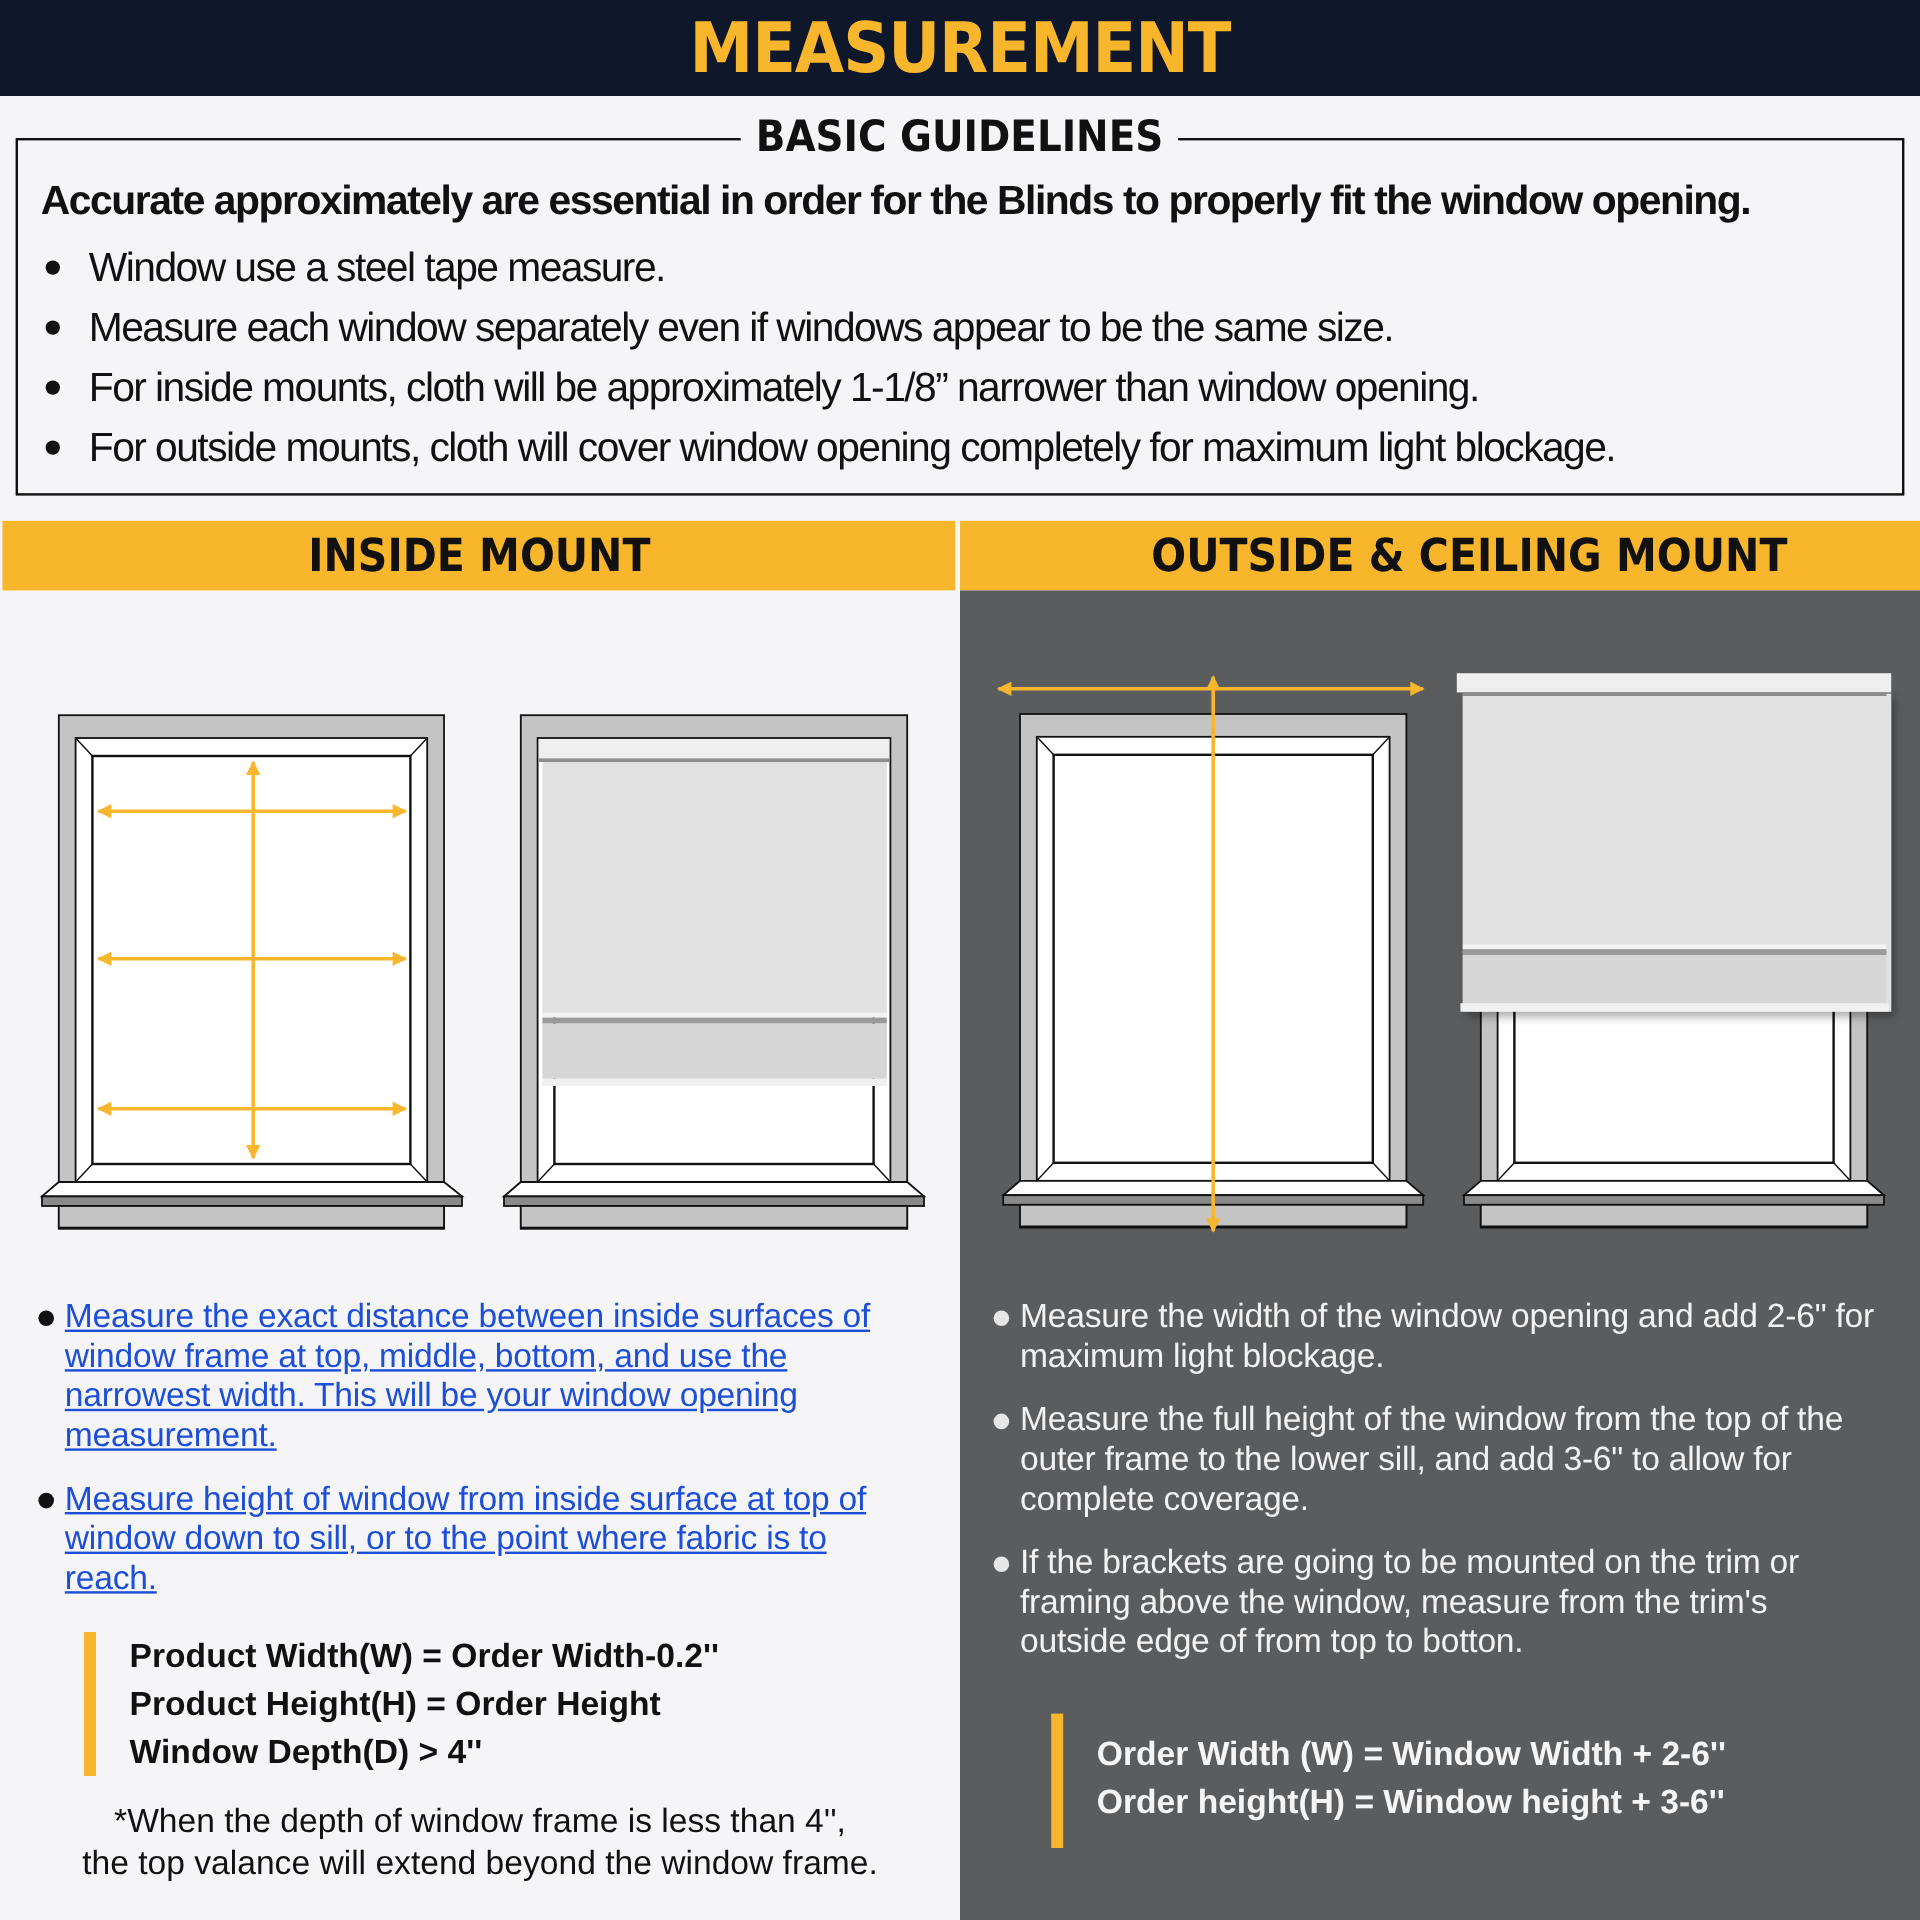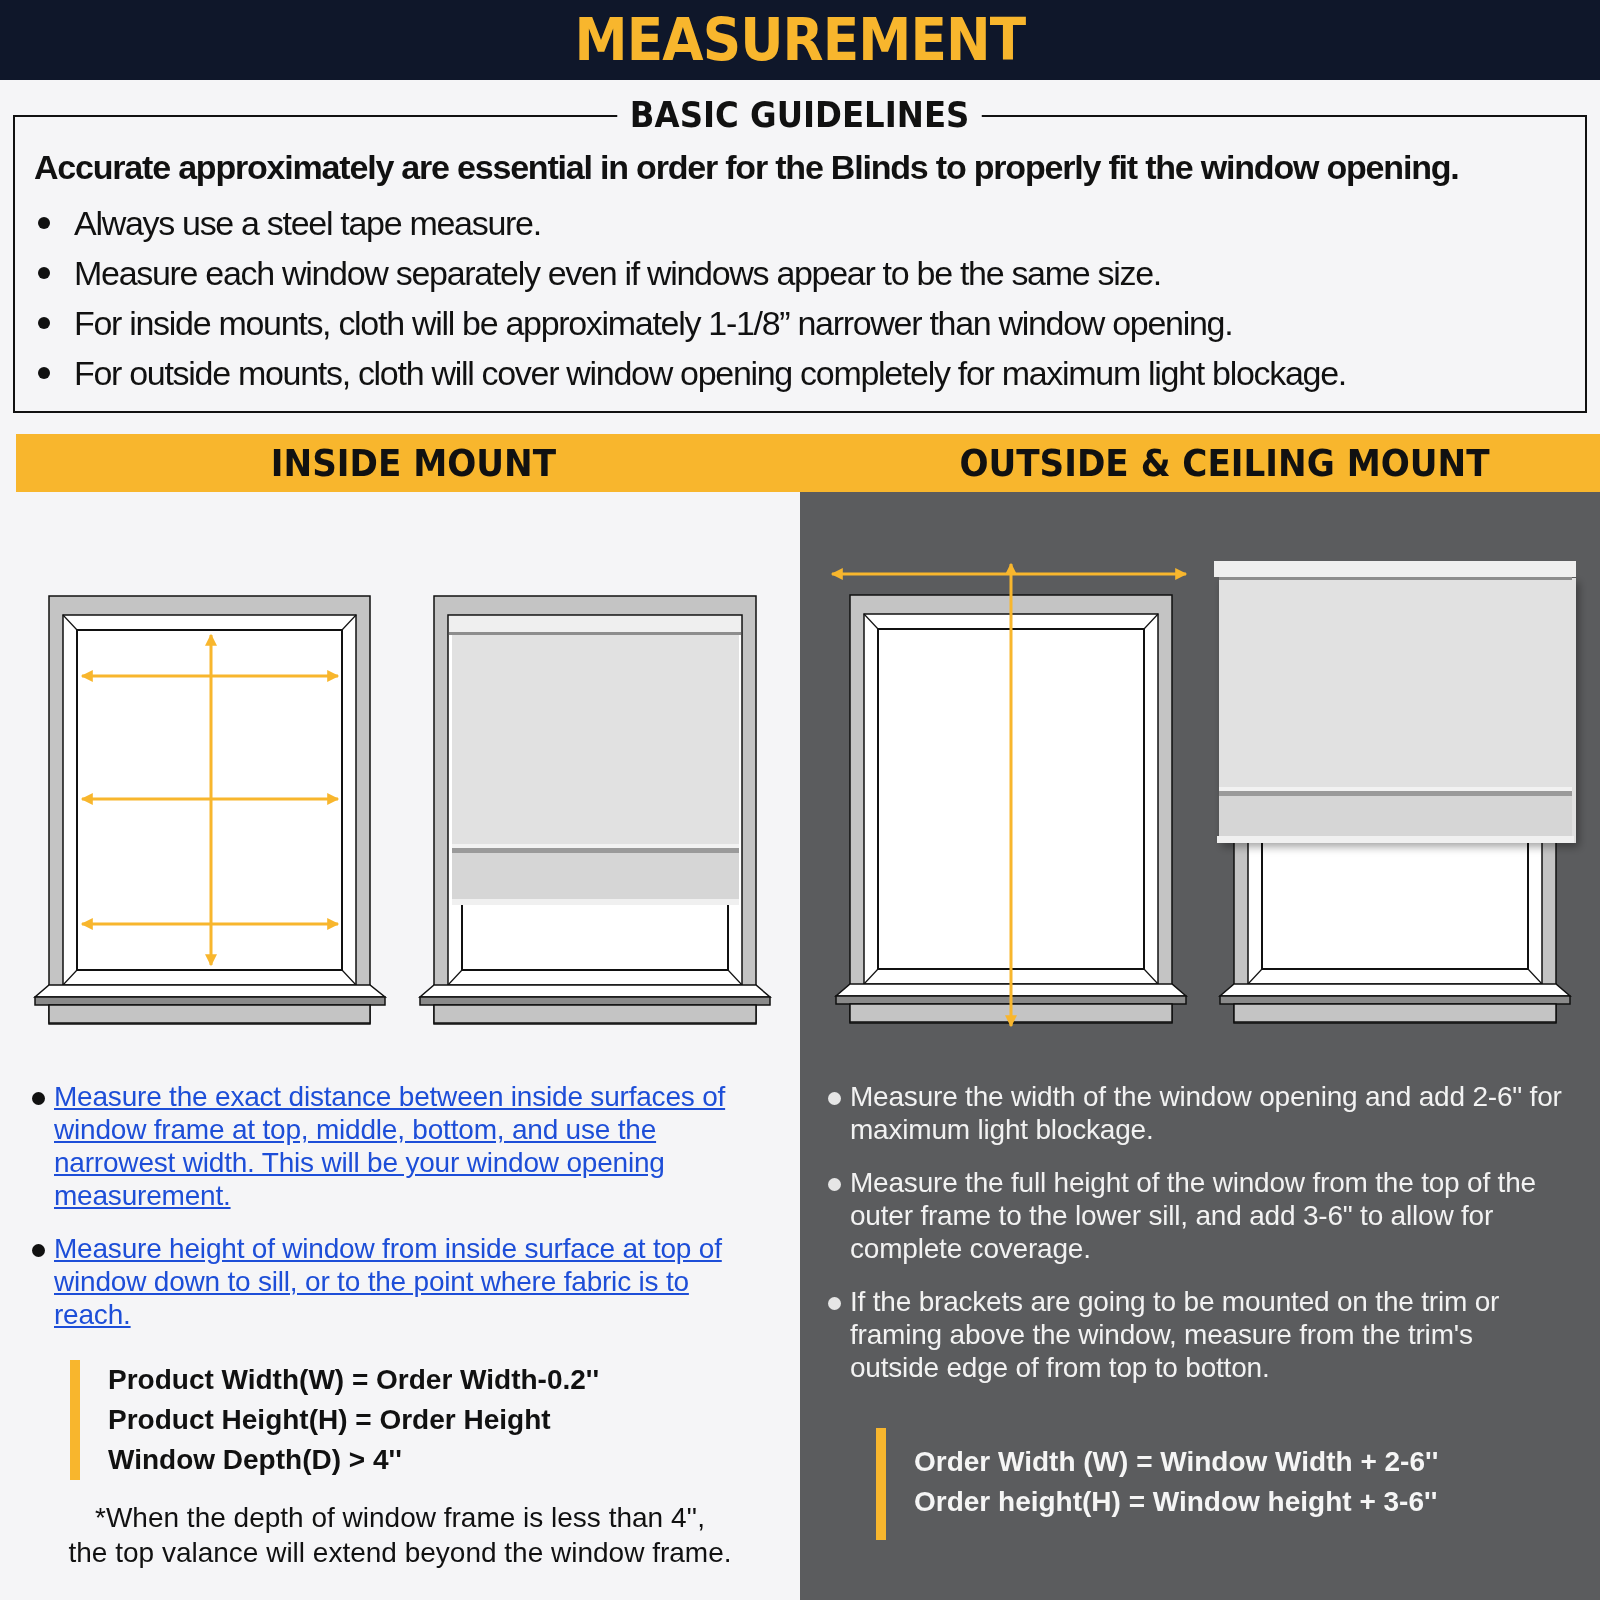--- a/index.html
+++ b/index.html
@@ -12,21 +12,21 @@
   .guidelines-box { position: absolute; left: 13px; top: 115px; width: 1574px; height: 298px; border: 2px solid #111; }
   .guidelines-title { position: absolute; top: 94px; left: 0; width: 1600px; text-align: center; }
   .guidelines-title span { background: #f5f5f7; padding: 0 14px; font-weight: bold; font-size: 36px; font-family: "DejaVu Sans", sans-serif; transform: scaleX(0.9); display: inline-block; }
   .guidelines-lead { position: absolute; left: 34px; top: 148px; font-weight: bold; font-size: 34px; letter-spacing: -1.2px; white-space: nowrap; }
   .guidelines-list { position: absolute; left: 34px; top: 198px; list-style: none; }
   .guidelines-list li { font-size: 34px; letter-spacing: -1.3px; height: 50px; line-height: 42px; white-space: nowrap; display: flex; align-items: center; }
   .guidelines-list li .dot { width: 12px; height: 12px; border-radius: 50%; background: #111; margin: 0 24px 0 4px; flex: none; }
 
   .section-header { position: absolute; top: 434px; height: 58px; background: #f8b62d; display: flex; align-items: center; justify-content: center; }
   .section-header span { font-weight: bold; font-size: 38px; font-family: "DejaVu Sans", sans-serif; transform: scaleX(0.9); display: inline-block; }
-  .hdr-inside { left: 16px; width: 794px; }
+  .hdr-inside { left: 2px; width: 794px; }
   .hdr-outside { left: 800px; width: 800px; padding-left: 48px; }
 
   .dark-panel { position: absolute; left: 800px; top: 492px; width: 800px; height: 1108px; background: #5b5c5e; }
 
   svg.diagram { position: absolute; }
 
   .bullets { position: absolute; list-style: none; }
   .bullets li { position: relative; padding-left: 22px; font-size: 28px; line-height: 33px; margin-bottom: 20px; letter-spacing: -0.2px; }
   .bullets li .dot { position: absolute; left: 0; top: 12px; width: 13px; height: 13px; border-radius: 50%; }
   .bullets.light li { color: #1d4ed8; text-decoration: underline; }
@@ -48,21 +48,21 @@
 </div>
 
 <div class="guidelines-box"></div>
 <div class="guidelines-title">
   <span>BASIC GUIDELINES</span>
 </div>
 <div class="guidelines-lead">Accurate approximately are essential in order for the Blinds to properly fit the window opening.</div>
 <ul class="guidelines-list">
   <li>
       <span class="dot"></span>
-      <span>Always use a steel tape measure.</span>
+      <span>Window use a steel tape measure.</span>
     </li>
   <li>
       <span class="dot"></span>
       <span>Measure each window separately even if windows appear to be the same size.</span>
     </li>
   <li>
       <span class="dot"></span>
       <span>For inside mounts, cloth will be approximately 1-1/8” narrower than window opening.</span>
     </li>
   <li>

